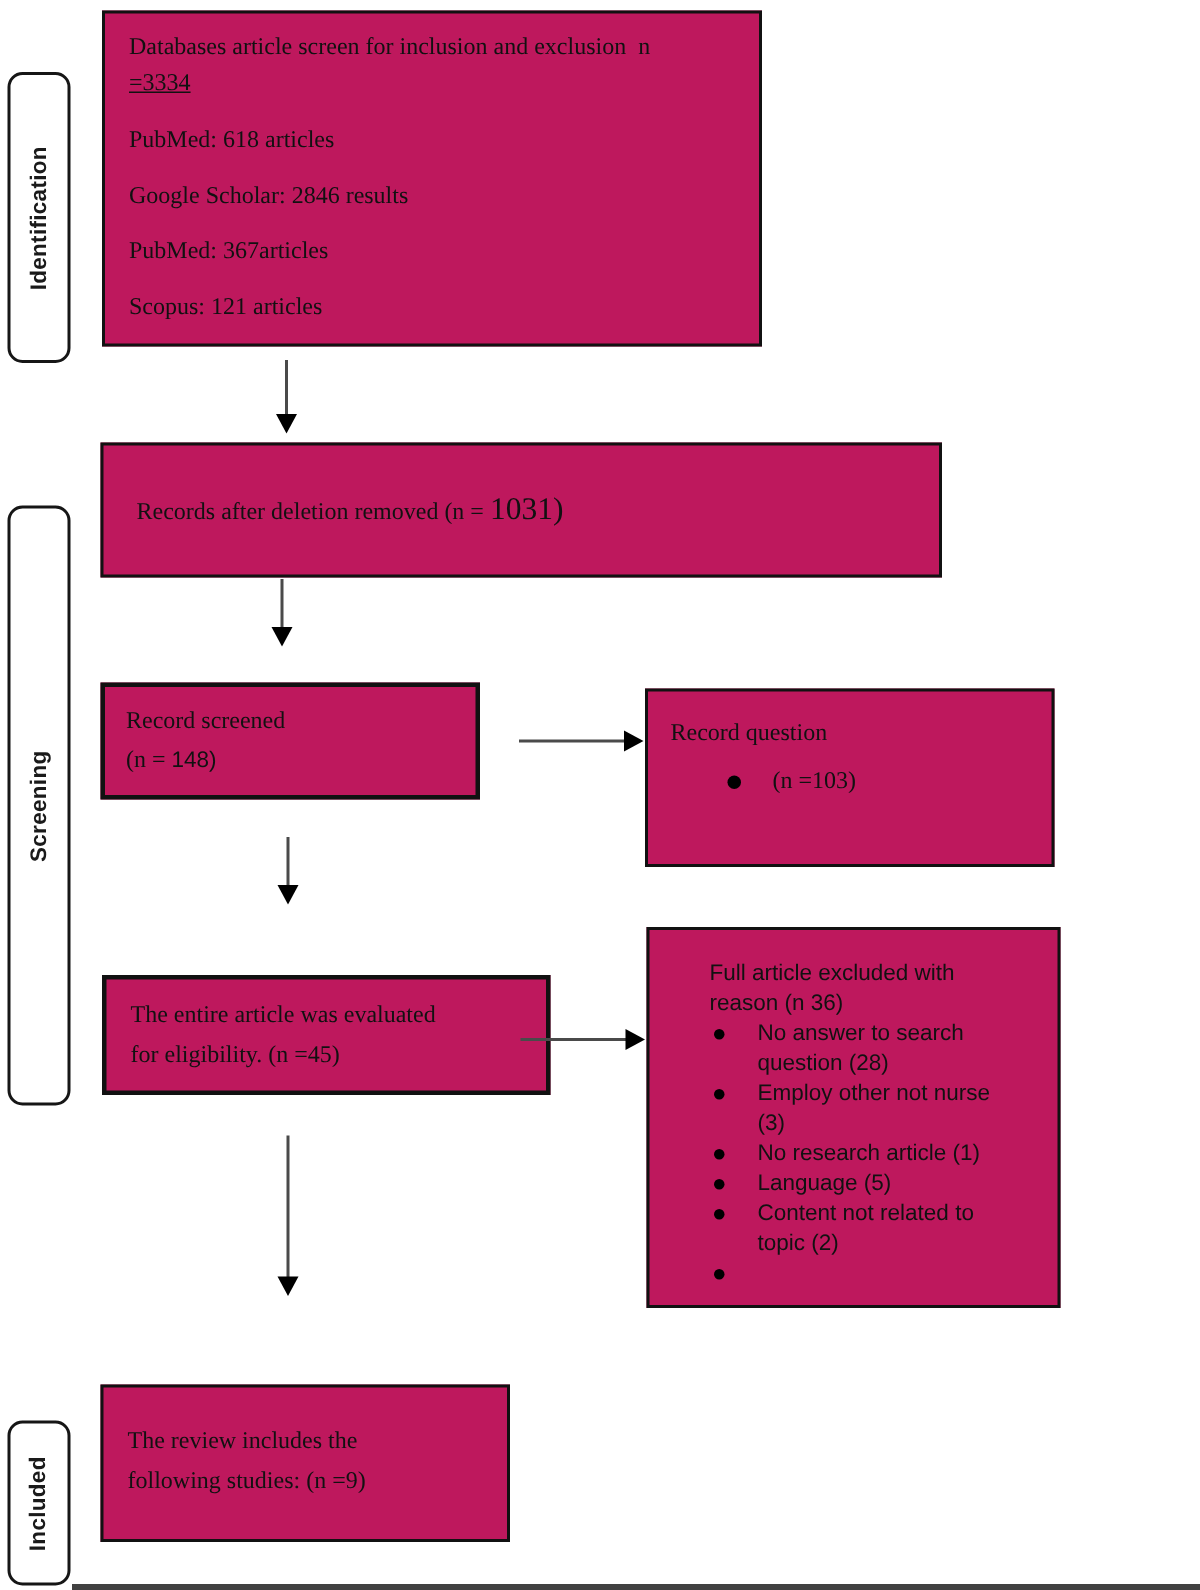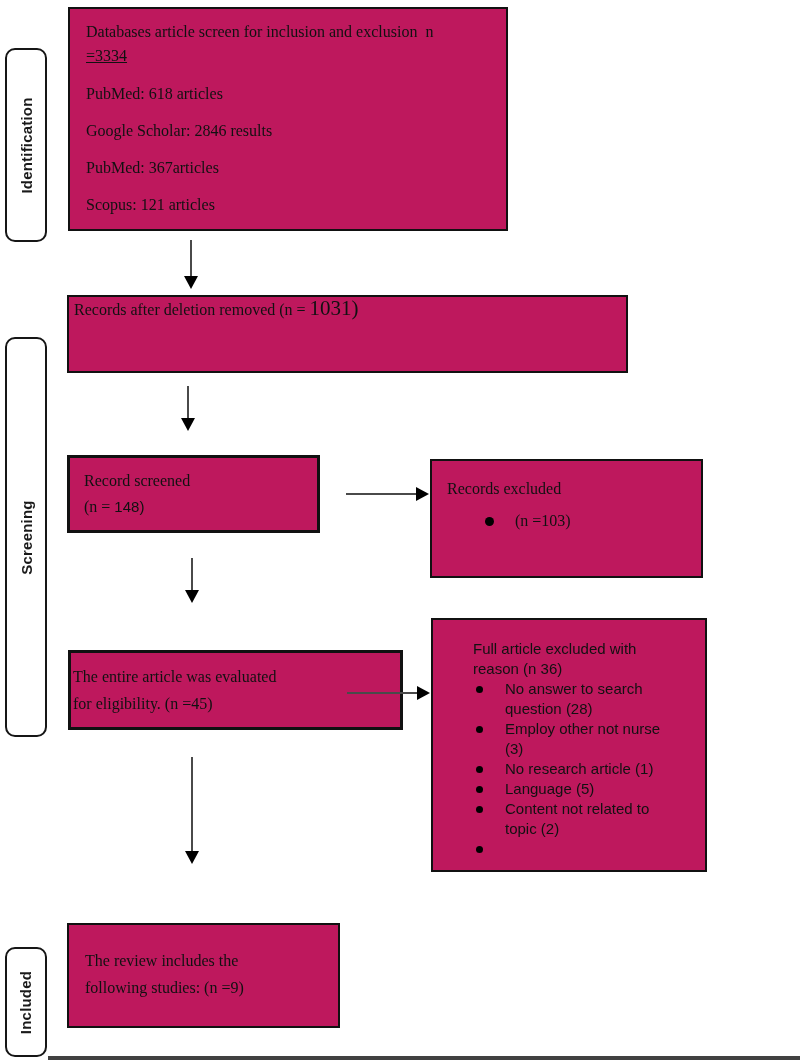--- a/index.html
+++ b/index.html
@@ -40,33 +40,33 @@
     box-sizing:border-box;
     font-size:16px;
     line-height:22px;
   }
   #box-databases{left:68px;top:7px;width:440px;height:224px;padding:11px 14px 0 16px;}
   #box-databases .l1{font-size:16px;line-height:23px;white-space:pre-wrap;}
   #box-databases .l2{font-size:16px;line-height:25px;text-decoration:underline;}
   #box-databases .item{margin-top:15px;}
   #box-databases .item:first-of-type{margin-top:1px;}
 
-  #box-records{left:67px;top:295px;width:561px;height:78px;display:flex;align-items:flex-start;padding-left:5px;}
+  #box-records{left:67px;top:295px;width:561px;height:90px;display:flex;align-items:center;padding-left:22px;}
   .bignum{font-size:21px;}
 
   #box-screened{left:67px;top:455px;width:253px;height:78px;border-width:3px;
     display:flex;flex-direction:column;justify-content:center;padding-left:14px;line-height:26px;}
   .num-sans{font-family:"Liberation Sans", sans-serif;font-size:15px;}
 
   #box-excluded{left:430px;top:459px;width:273px;height:119px;padding:16px 0 0 15px;line-height:24px;}
   #box-excluded .bullet-row{display:flex;align-items:center;margin-top:8px;margin-left:38px;}
   #box-excluded .dot{width:9px;height:9px;border-radius:50%;background:#000;margin-right:21px;flex:none;}
 
-  #box-eligibility{left:68px;top:650px;width:335px;height:80px;border-width:3px;
-    display:flex;flex-direction:column;justify-content:center;padding-left:2px;line-height:27px;}
+  #box-eligibility{left:68px;top:650px;width:299px;height:80px;border-width:3px;
+    display:flex;flex-direction:column;justify-content:center;padding-left:16px;line-height:27px;}
 
   #box-full-excluded{
     left:431px;top:618px;width:276px;height:254px;
     font-family:"Liberation Sans", sans-serif;
     font-size:15px;line-height:20px;
     padding:19px 8px 0 40px;
   }
   #box-full-excluded .fx-title{width:196px;}
   #box-full-excluded ul{list-style:none;margin:0;padding:0;}
   #box-full-excluded li{display:flex;margin:0;}
@@ -124,21 +124,21 @@
   </div>
 
   <div class="box" id="box-screened">
     <div>Record screened</div>
     <div>
       <span>(n = </span><span class="num-sans">148)</span>
     </div>
   </div>
 
   <div class="box" id="box-excluded">
-    <div>Records excluded</div>
+    <div>Record question</div>
     <div class="bullet-row">
       <span class="dot"></span>
       <span>(n =103)</span>
     </div>
   </div>
 
   <div class="box" id="box-eligibility">
     <div>The entire article was evaluated</div>
     <div>for eligibility. (n =45)</div>
   </div>

